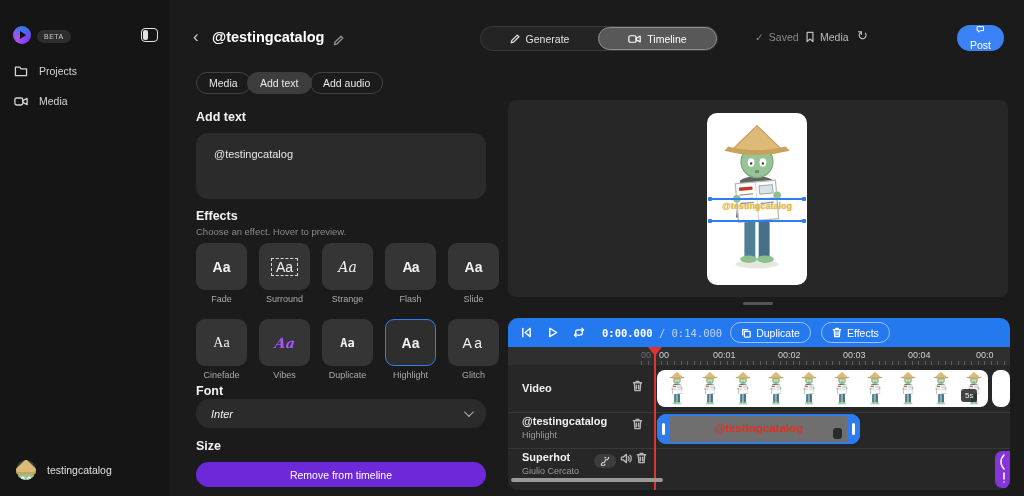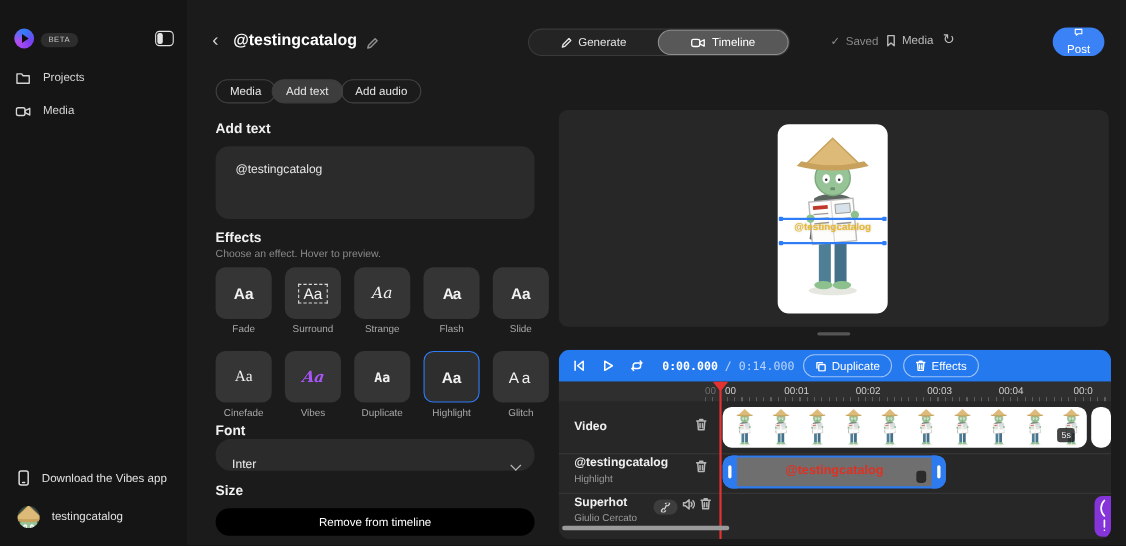--- a/index.html
+++ b/index.html
@@ -62,23 +62,23 @@
   .sample { font-size:14px; color:#f2f2f2; font-weight:600; }
   .fx-surround .sample { border:1px dashed #d8d8d8; padding:0 4px; font-weight:500; }
   .fx-strange .sample { font-family:"DejaVu Serif",serif; font-style:italic; font-weight:500; }
   .fx-flash .sample { font-weight:800; letter-spacing:-1px; }
   .fx-cinefade .sample { font-family:"Liberation Serif",serif; font-weight:500; }
   .fx-glow .sample { color:#a855f7; font-family:"DejaVu Serif",serif; font-style:italic; font-weight:bold; transform:skewX(-8deg); }
   .fx-typewriter .sample { font-family:"DejaVu Sans Mono",monospace; font-size:12px; }
   .fx-highlight .fx-tile { border:1.5px solid #2f7df6; background:#2e2e2e; }
   .fx-glitch .sample { letter-spacing:2.5px; font-weight:500; }
   .font-select { position:absolute; left:196px; top:399px; width:290px; height:29px; background:#2b2b2b;
-                 border-radius:14px; display:flex; align-items:flex-end; padding:0 15px; font-size:11px; color:#f0f0f0; cursor:pointer; }
+                 border-radius:14px; display:flex; align-items:center; padding:0 15px; font-size:11px; color:#f0f0f0; cursor:pointer;font-style:italic; }
   .chev-down { margin-left:auto; width:7px; height:7px; border-right:1.6px solid #bdbdbd; border-bottom:1.6px solid #bdbdbd; transform:rotate(45deg) translateY(-2px); }
-  .remove-btn { position:absolute; left:196px; top:462px; width:290px; height:25px; background:#000000;
+  .remove-btn { position:absolute; left:196px; top:462px; width:290px; height:25px; background:#6d28d9;
                 border:none; border-radius:13px; color:#fff; font-size:10.5px; cursor:pointer; }
 
   
   .preview-panel { position:absolute; left:508px; top:100px; width:500px; height:197px; background:#272727; border-radius:8px; }
   .video-card { position:absolute; left:199px; top:13px; width:100px; height:172px; background:#fff; border-radius:10px; overflow:hidden; }
   .video-card .char { position:absolute; left:8px; top:8px; }
   .sel-line { position:absolute; left:2px; right:2px; height:1.5px; background:#2f7df6; }
   .sel-handle { position:absolute; top:-1.5px; width:4px; height:4px; background:#2f7df6; border-radius:1px; }
   .overlay-text { position:absolute; left:0; right:0; top:88px; text-align:center; font-size:9px;
                   font-weight:bold; color:#e8b931; text-shadow:0 0 2px rgba(120,80,0,.35); }
@@ -184,27 +184,20 @@
       <span>Projects</span>
     </div>
     <div class="nav-item" style="top:95px">
       <svg class="lineicon" width="14" height="11" viewBox="0 0 16 12">
           <rect x="1" y="2" width="9" height="8" rx="2"></rect>
           <path d="M10 5l5-2.5v7L10 7z"></path>
         </svg>
       <span>Media</span>
     </div>
 
-    <div class="sb-footer-item" style="top:427px">
-      <svg class="lineicon" width="11" height="15" viewBox="0 0 12 16" style="stroke:#d9d9d9">
-          <rect x="1.5" y="1" width="9" height="14" rx="2"></rect>
-          <line x1="5" y1="12.5" x2="7" y2="12.5"></line>
-        </svg>
-      <span>Download the Vibes app</span>
-    </div>
     <div class="sb-footer-item" style="top:460px">
       <div class="avatar">
         <svg width="30" height="30" viewBox="16 2 68 68" style="margin-left:-5px;margin-top:-2px">
             <use href="#charfig"></use>
           </svg>
       </div>
       <span>testingcatalog</span>
     </div>
   </aside>
 

